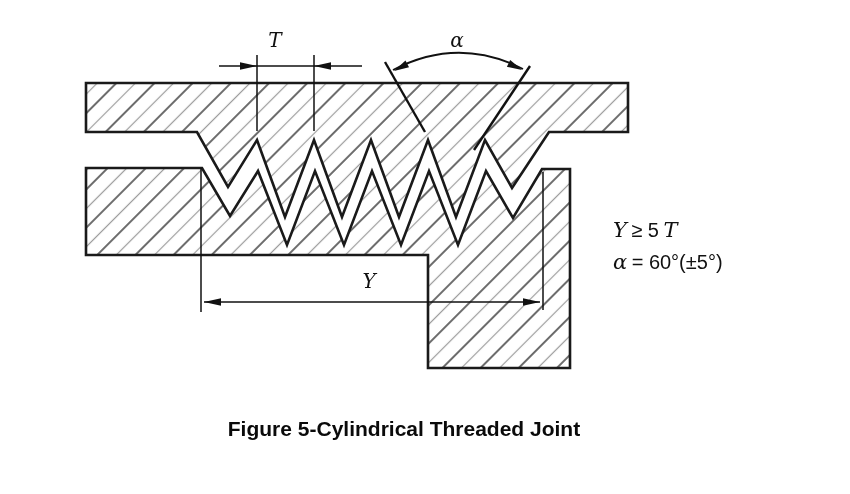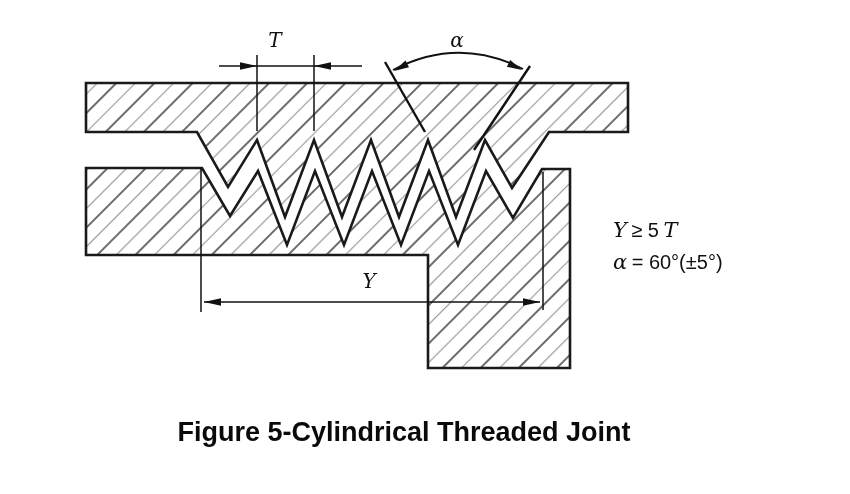--- a/index.html
+++ b/index.html
@@ -43,21 +43,21 @@
     fill: #111111;
   }
   .caption {
     position: absolute;
     top: 417px;
     left: 0;
     width: 808px;
     text-align: center;
     font-family: "Liberation Sans", sans-serif;
     font-weight: bold;
-    font-size: 27px;
+    font-size: 21px;
     color: #0a0a0a;
   }
 </style>
 </head>
 <body>
 
 <div class="stage">
 
   <svg class="drawing" width="850" height="494" viewBox="0 0 850 494" xmlns="http://www.w3.org/2000/svg">
 

